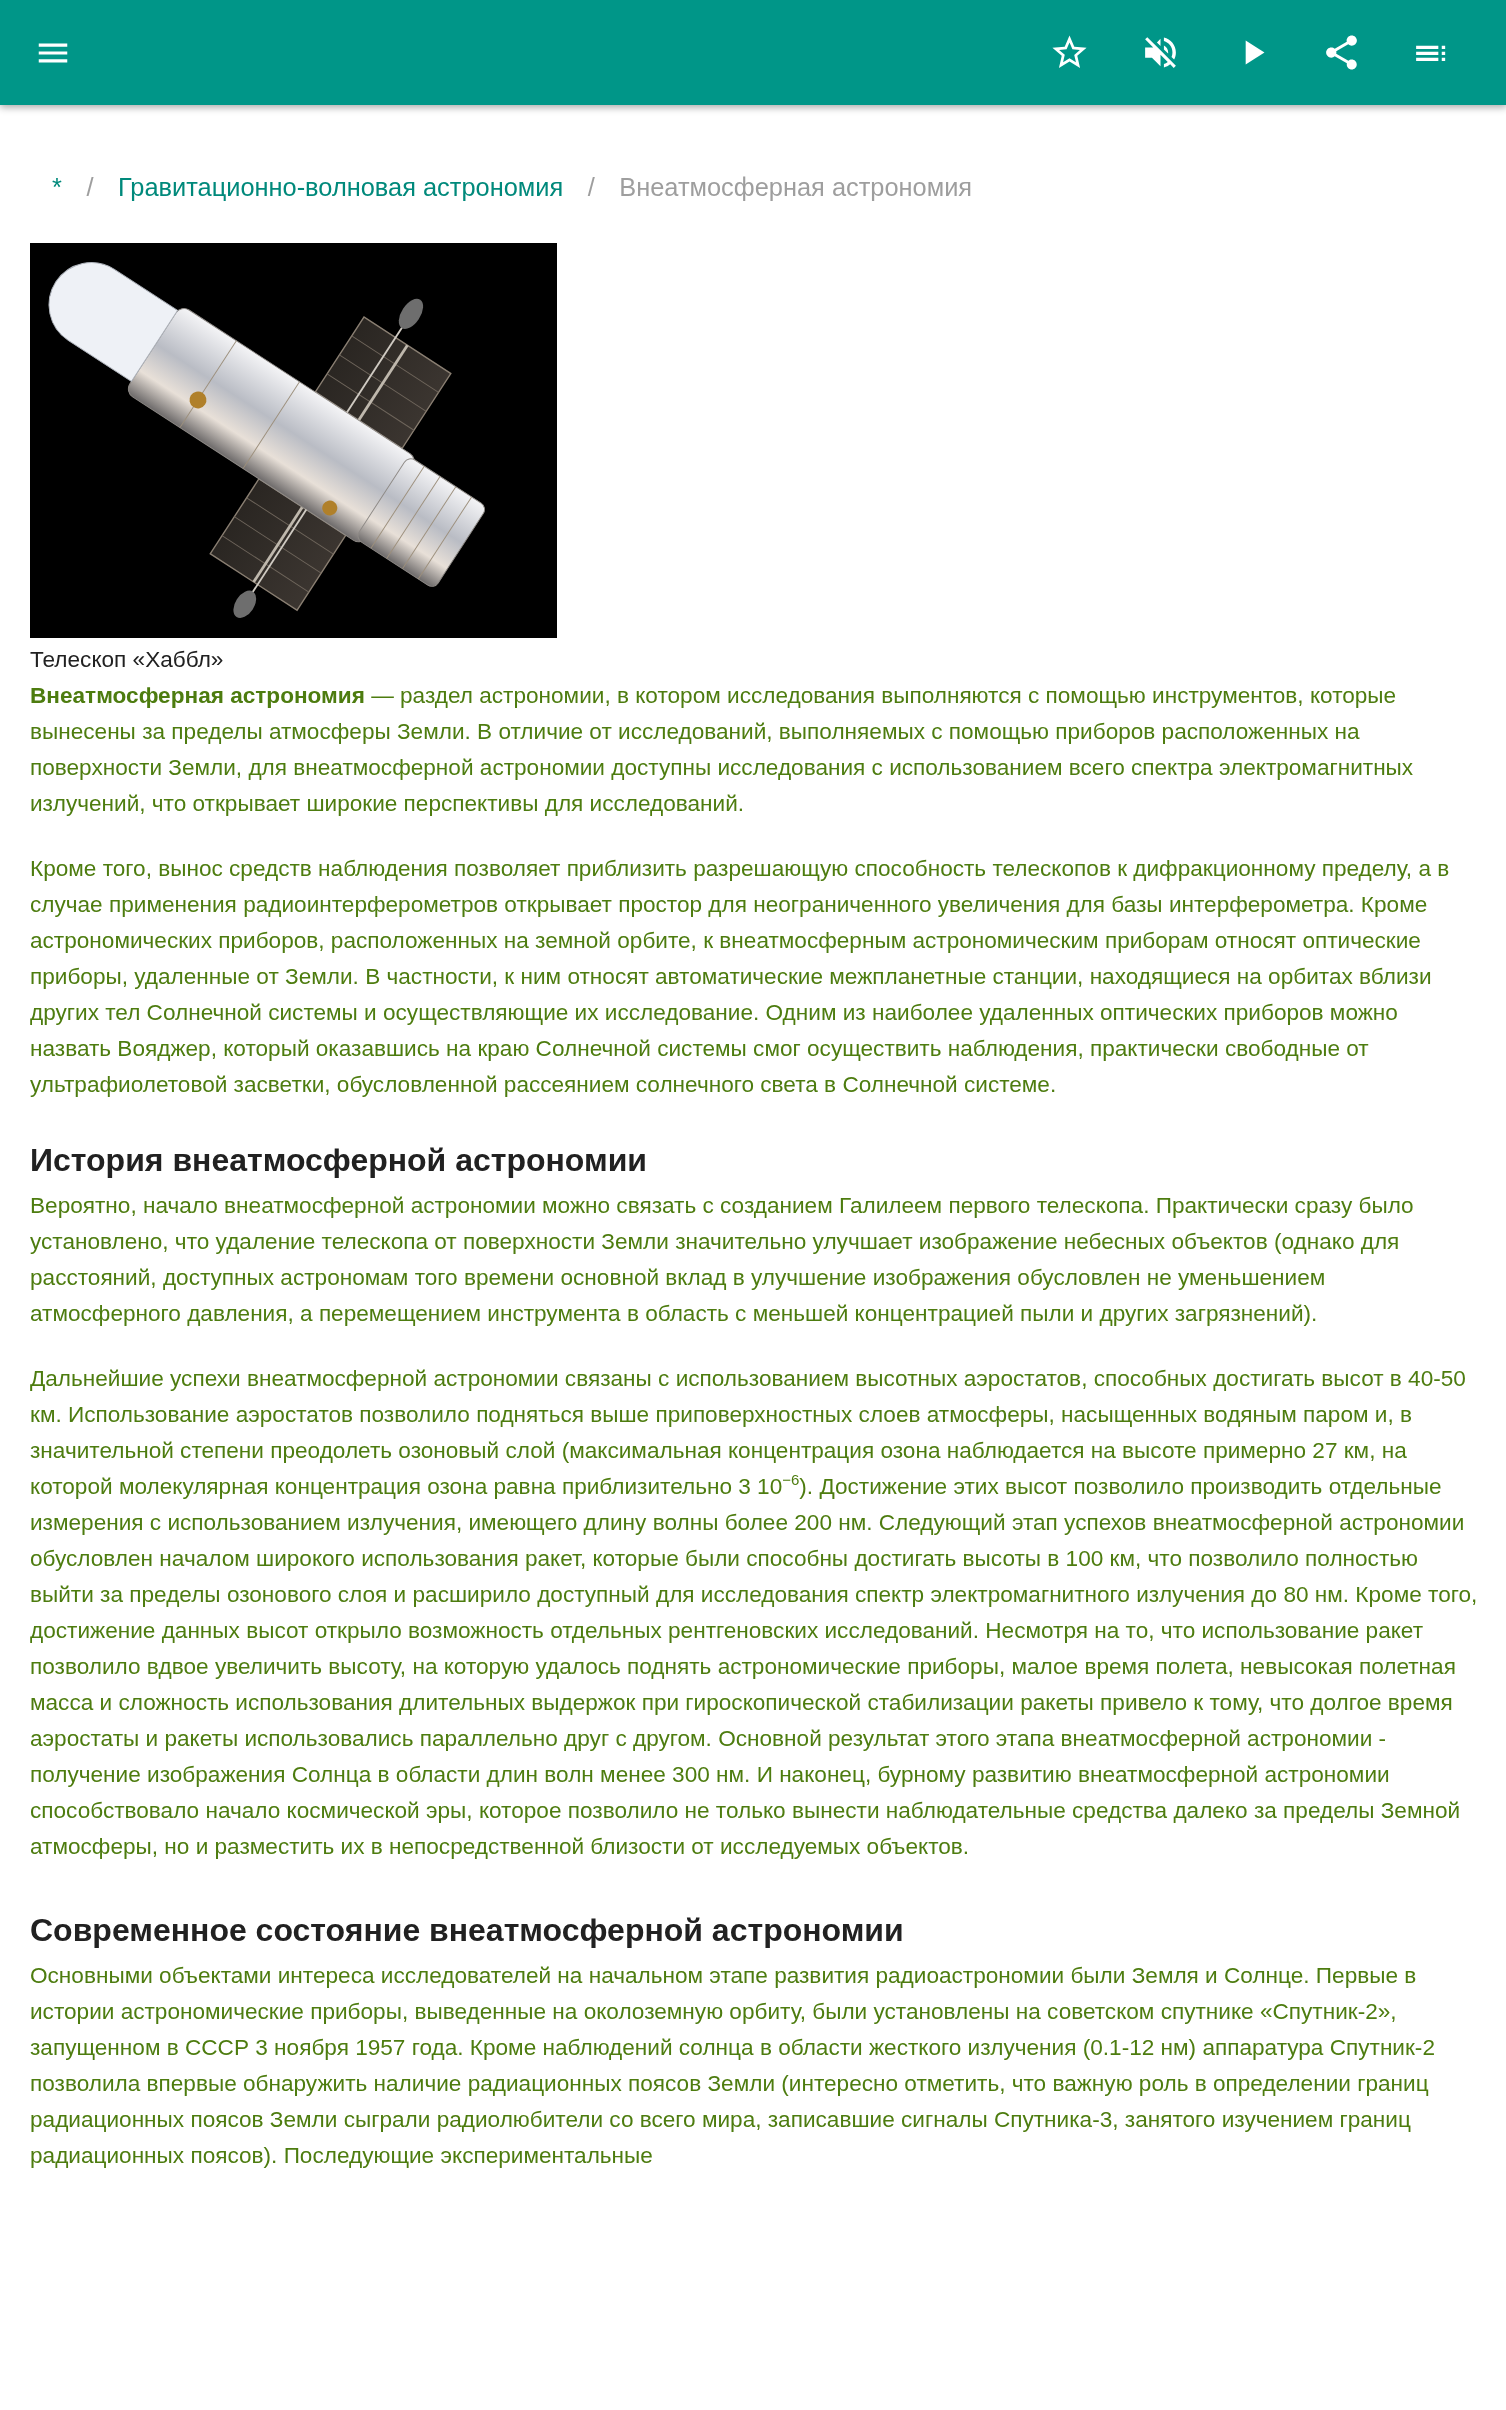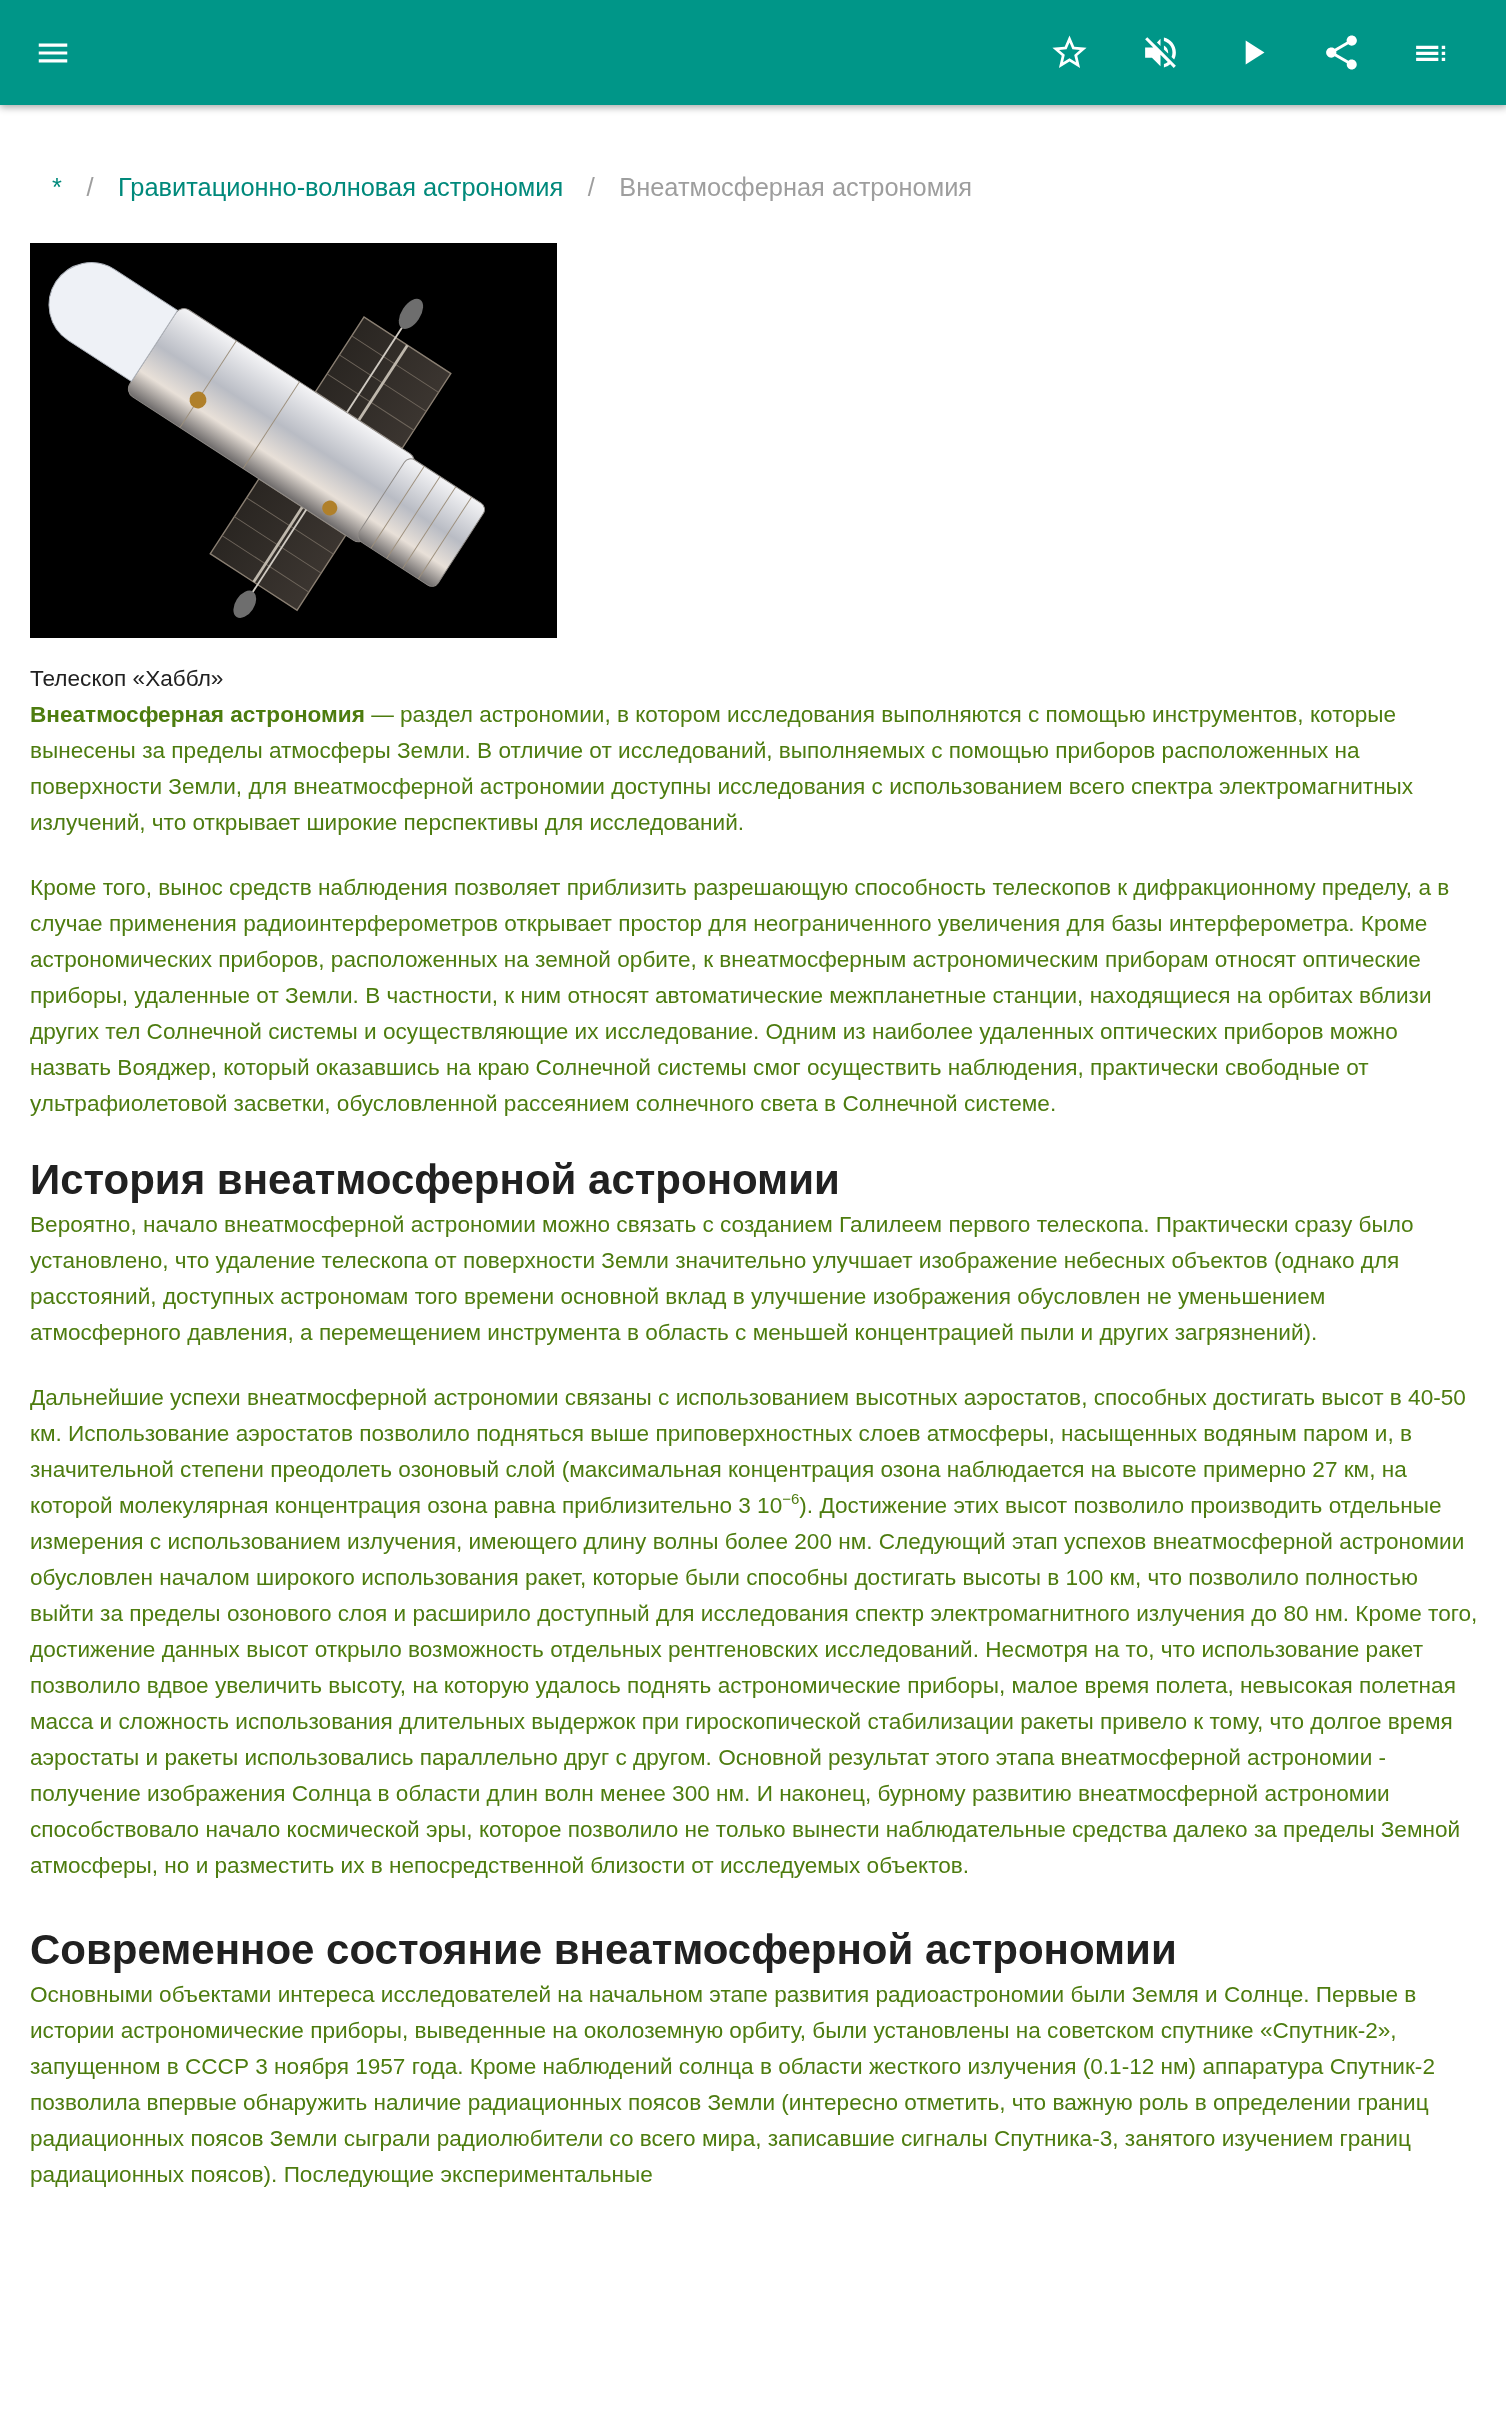--- a/index.html
+++ b/index.html
@@ -24,26 +24,26 @@
       display: flex; align-items: center;
     }
     .breadcrumb .crumb-link { color: #00897b; text-decoration: none; cursor: pointer; }
     .breadcrumb .sep { color: #9e9e9e; margin: 0 24.5px; }
     .breadcrumb .crumb-current { color: #9e9e9e; }
 
     .content {
       position: absolute; left: 30px; top: 243px; width: 1450px;
     }
     .figure { width: 527px; height: 395px; background: #000; position: relative; overflow: hidden; }
-    .caption { font-size: 22.6px; line-height: 36px; margin-top: 23px; color: #212121; }
+    .caption { font-size: 22.6px; line-height: 36px; margin-top: 4px; color: #212121; }
     p { font-size: 22.6px; line-height: 36px; color: #4d7c0f; }
     p + p { margin-top: 29px; }
     p b { font-weight: bold; }
     h2 {
-      font-size: 42px; font-weight: bold; line-height: 55px; color: #212121;
+      font-size: 32px; font-weight: bold; line-height: 55px; color: #212121;
     }
     .sec1 { margin-top: 30px; }
     .sec2 { margin-top: 38px; }
     sup { font-size: 15px; line-height: 0; vertical-align: 9.4px; }
   </style>
 </head>
 <body>
 
 <div class="appbar">
   <div class="icon-btn" style="left:26px;">

